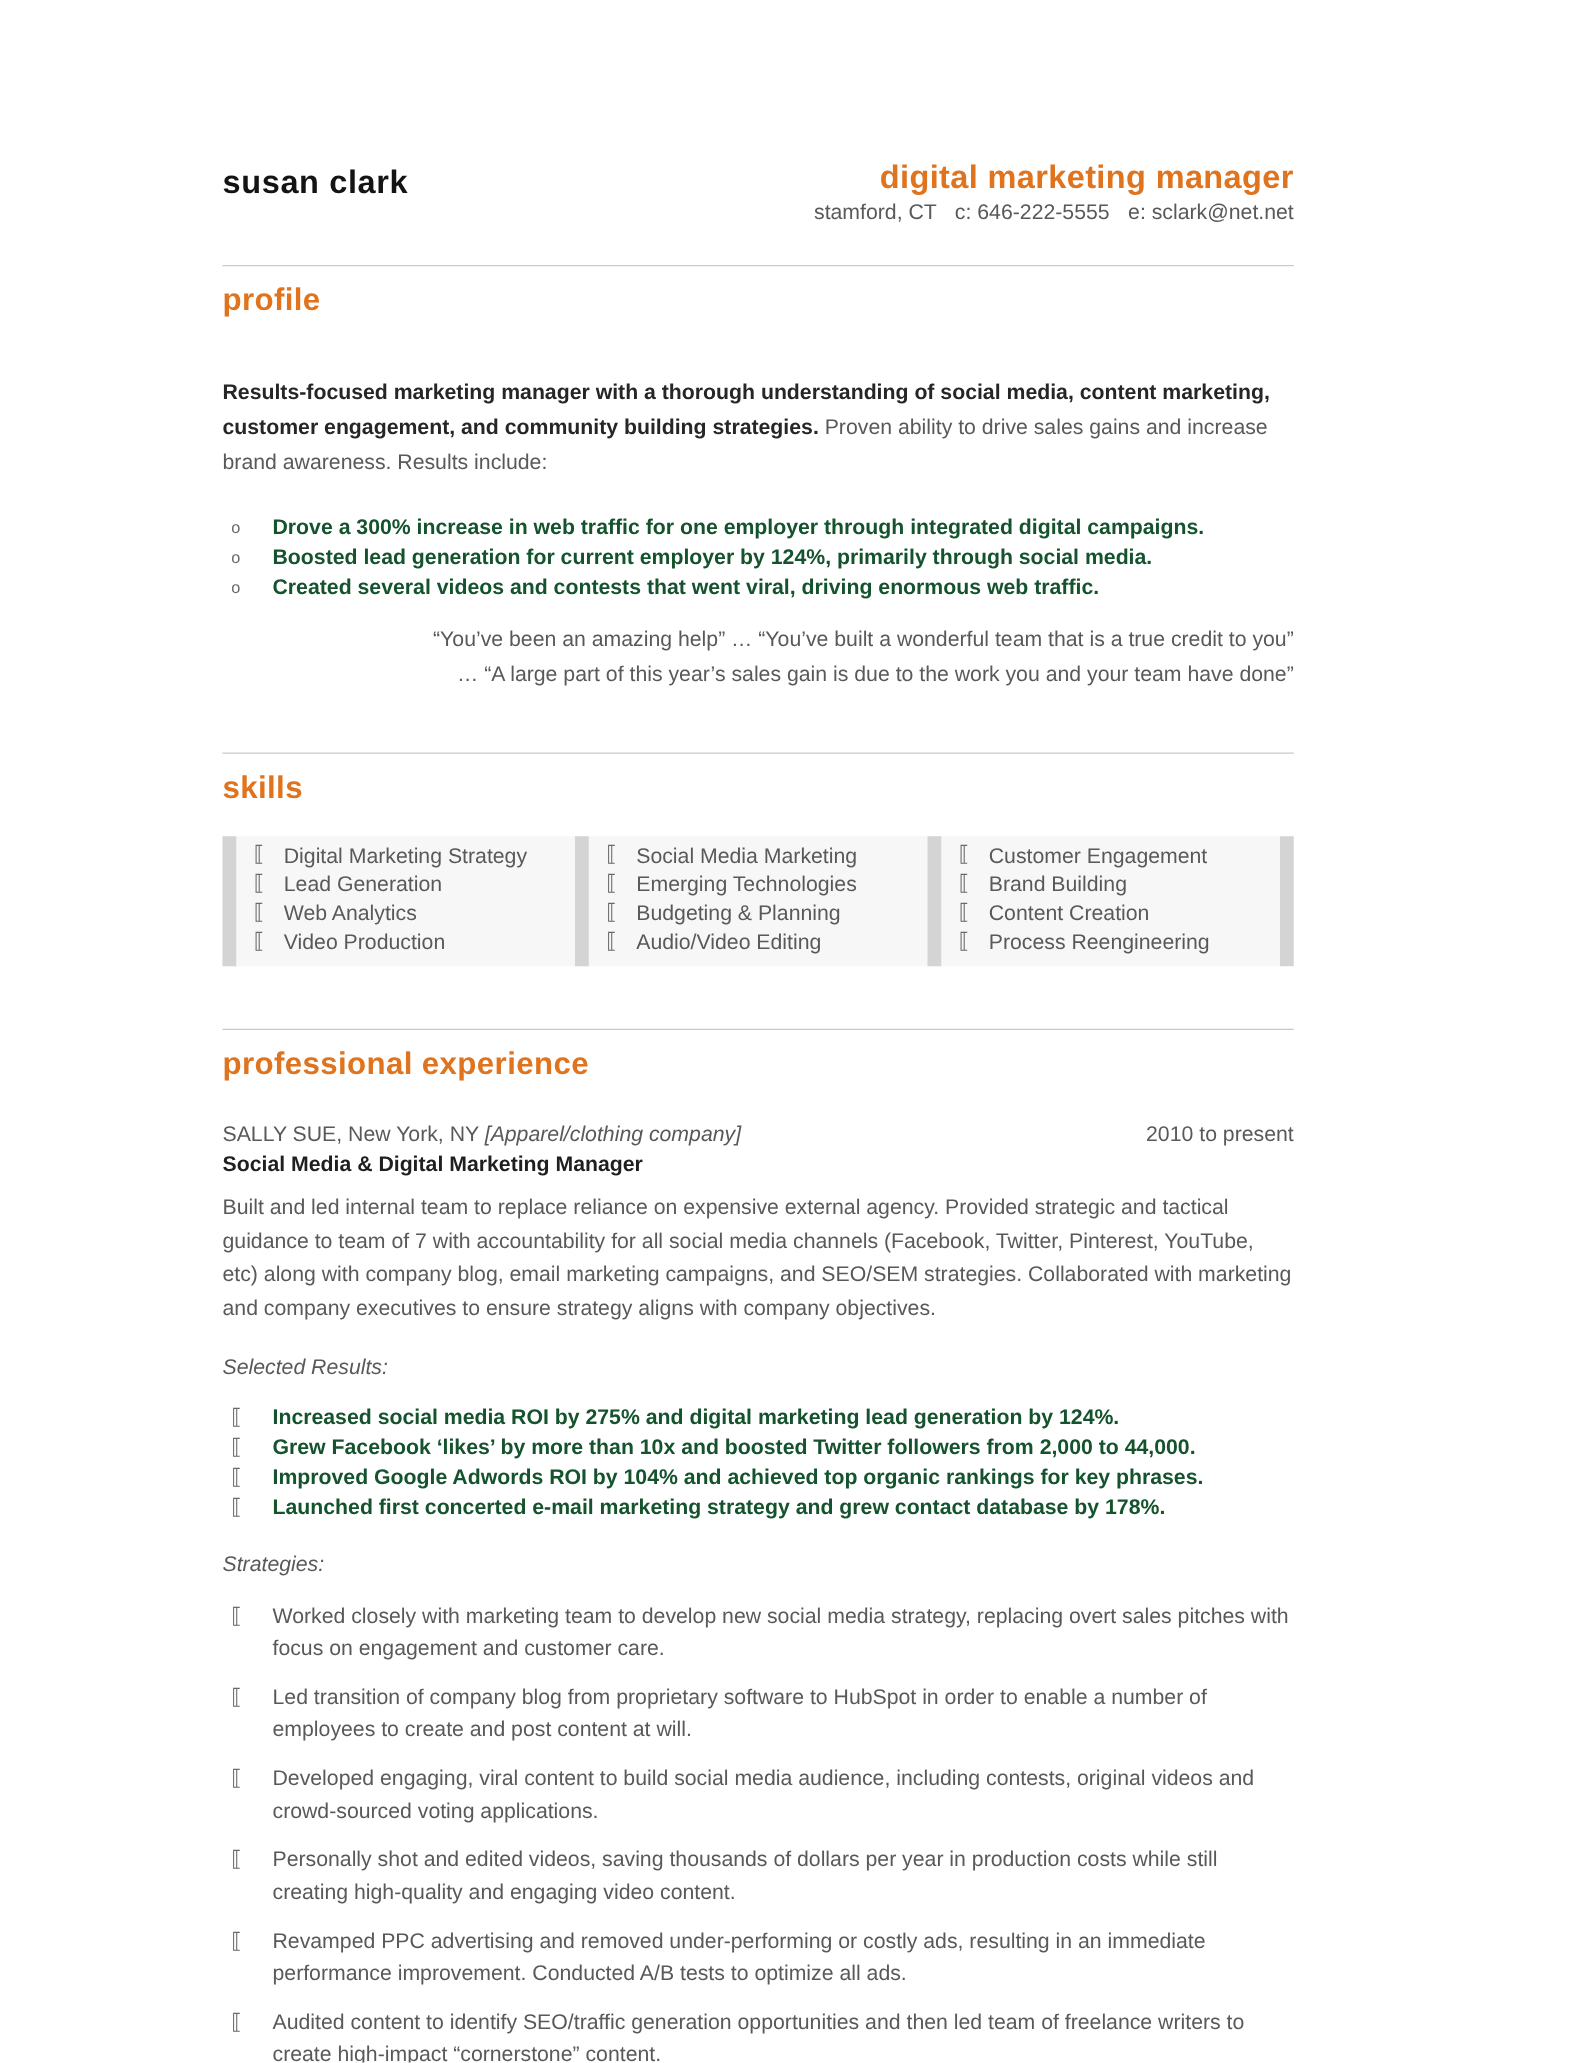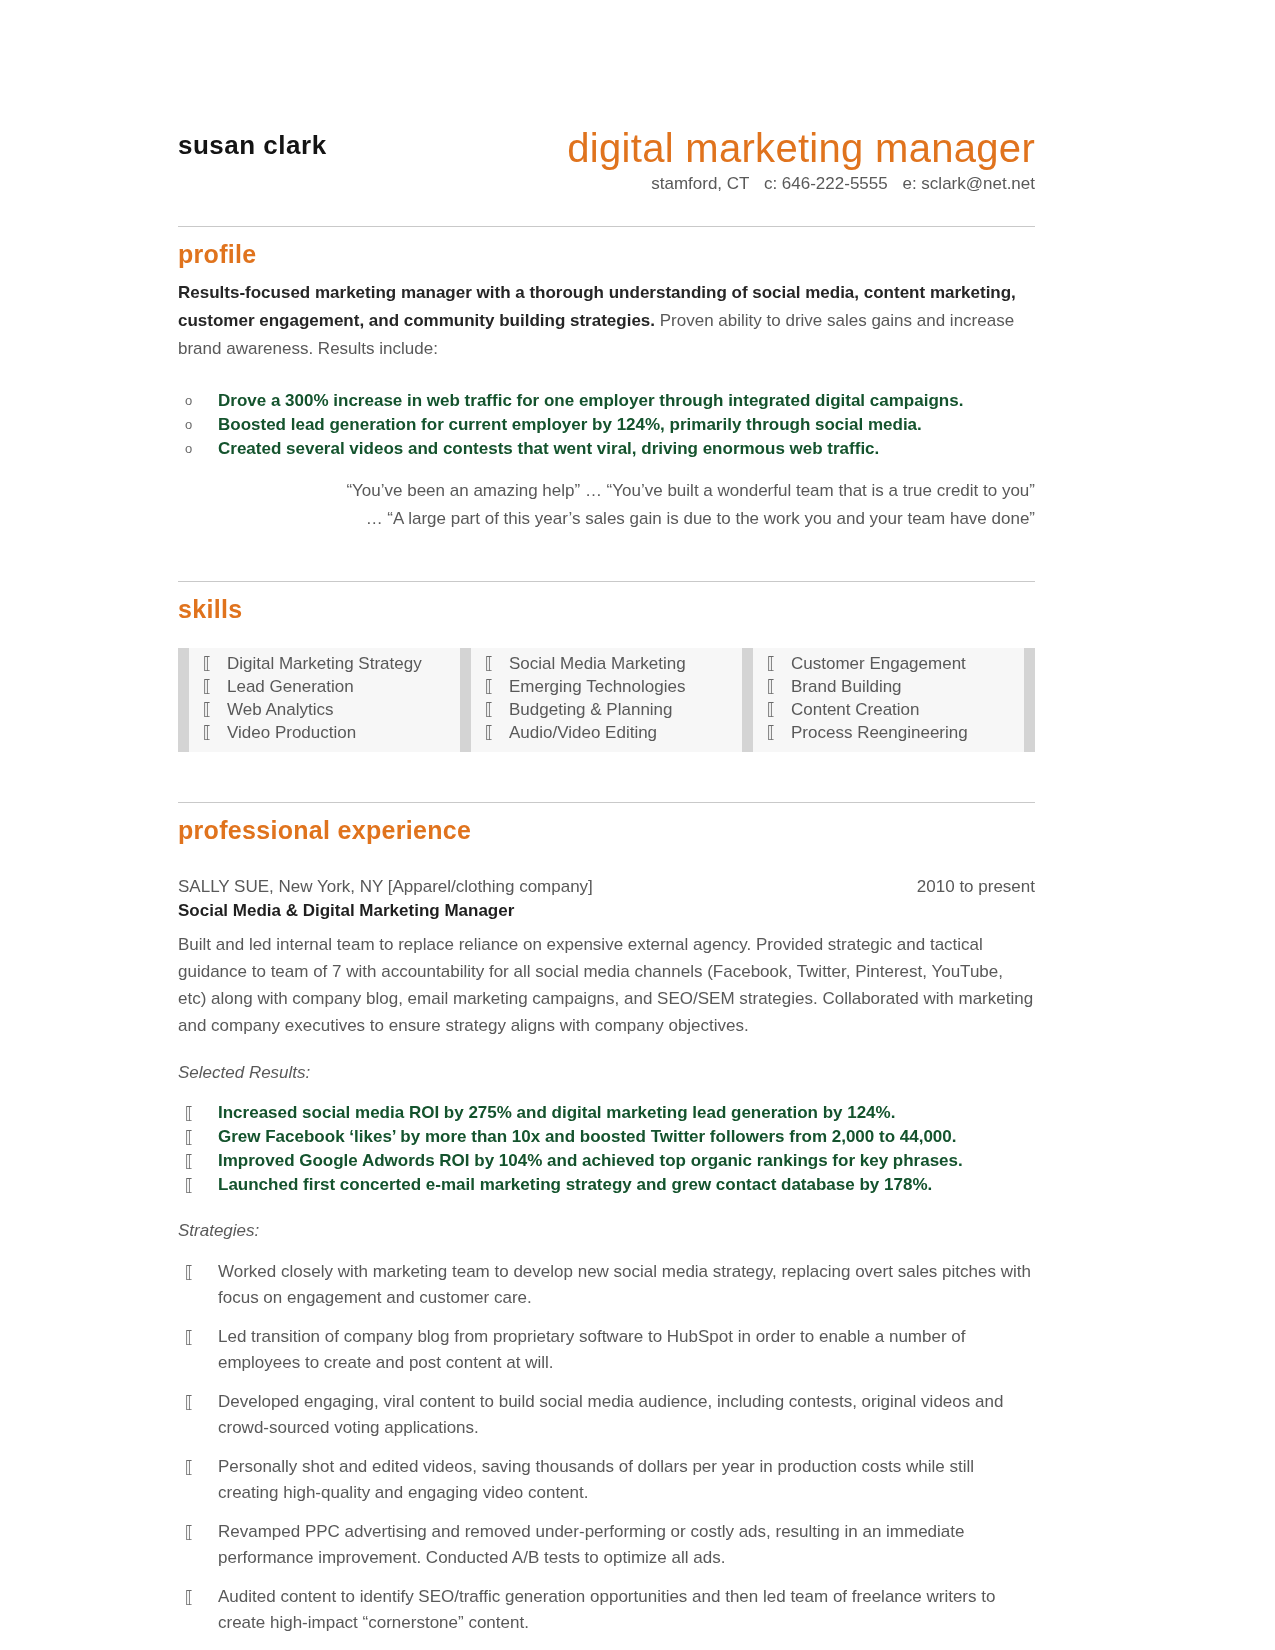--- a/index.html
+++ b/index.html
@@ -7,50 +7,50 @@
   .page {
     width:1275px; height:1650px; margin:0 auto; background:#ffffff;
     font-family:"Liberation Sans", sans-serif;
     color:#595959; font-size:17px; position:relative;
     padding:126px 240px 40px 178px;
   }
   
   .header { display:flex; justify-content:space-between; align-items:flex-start; }
   .name { font-size:26px; font-weight:bold; color:#141414; letter-spacing:.5px; padding-top:4px; }
   .header-right { text-align:right; }
-  .job-headline { font-size:40px; font-weight:normal; color:#E0731D; letter-spacing:.3px; }
+  .job-headline { font-size:26px; font-weight:bold; color:#E0731D; letter-spacing:.3px; }
   .contact { margin-top:3px; font-size:17px; color:#595959; }
   .contact span { margin-left:10px; }
   .contact span:first-child { margin-left:0;text-align:center; }
   
   .rule { border:none; border-top:1px solid #c9c9c9; height:0; }
   .rule-1 { margin-top:32px; }
   .rule-2 { margin-top:48px; }
   .rule-3 { margin-top:50px; }
   .section-heading { font-size:25px; font-weight:bold; color:#E0731D; margin-top:13px; letter-spacing:.3px; }
   
-  .intro { margin-top:10px; line-height:28px; }
+  .intro { margin-top:45px; line-height:28px; }
   .intro .bold { font-weight:bold; color:#262626; }
   .bullets { margin-top:26px; }
   .bullet-row { display:flex; line-height:24px; }
   .bullet-row .marker { width:40px; flex:0 0 40px; padding-left:7px; color:#6a6a6a; }
   .marker-circle { font-size:13px; line-height:24px; }
   .marker-square { font-family:"DejaVu Sans", sans-serif; color:#6a6a6a; }
   .bullet-row.bold-text .text { font-weight:bold; color:#14532d; }
   .quotes { margin-top:16px; text-align:right; line-height:28px; color:#595959; }
   .quotes .italic { font-style:italic; }
   
   .skills-table { display:flex; margin-top:24px; }
   .skill-col { flex:1 1 0; background:#f7f7f7; border-left:11px solid #d4d4d4; padding:4px 4px 8px 10px; }
   .skill-endcap { flex:0 0 11px; background:#d4d4d4; }
   .skill-item { display:flex; line-height:23px; }
   .skill-item .marker { width:28px; flex:0 0 28px; padding-left:4px; }
   
   .company-row { display:flex; justify-content:space-between; margin-top:30px; line-height:24px; }
-  .company-note { }
+  .company-note { font-style:italic; }
   .job-title { font-weight:bold; color:#1f1f1f; line-height:24px; }
   .summary { margin-top:8px; line-height:27px; }
   .sub-label { font-style:italic; margin-top:22px; line-height:24px; }
   .results { margin-top:16px; }
   .strategies { margin-top:16px; }
   .strategy-row { margin-bottom:13px; line-height:26px; }
 </style>
 </head>
 <body>
 

